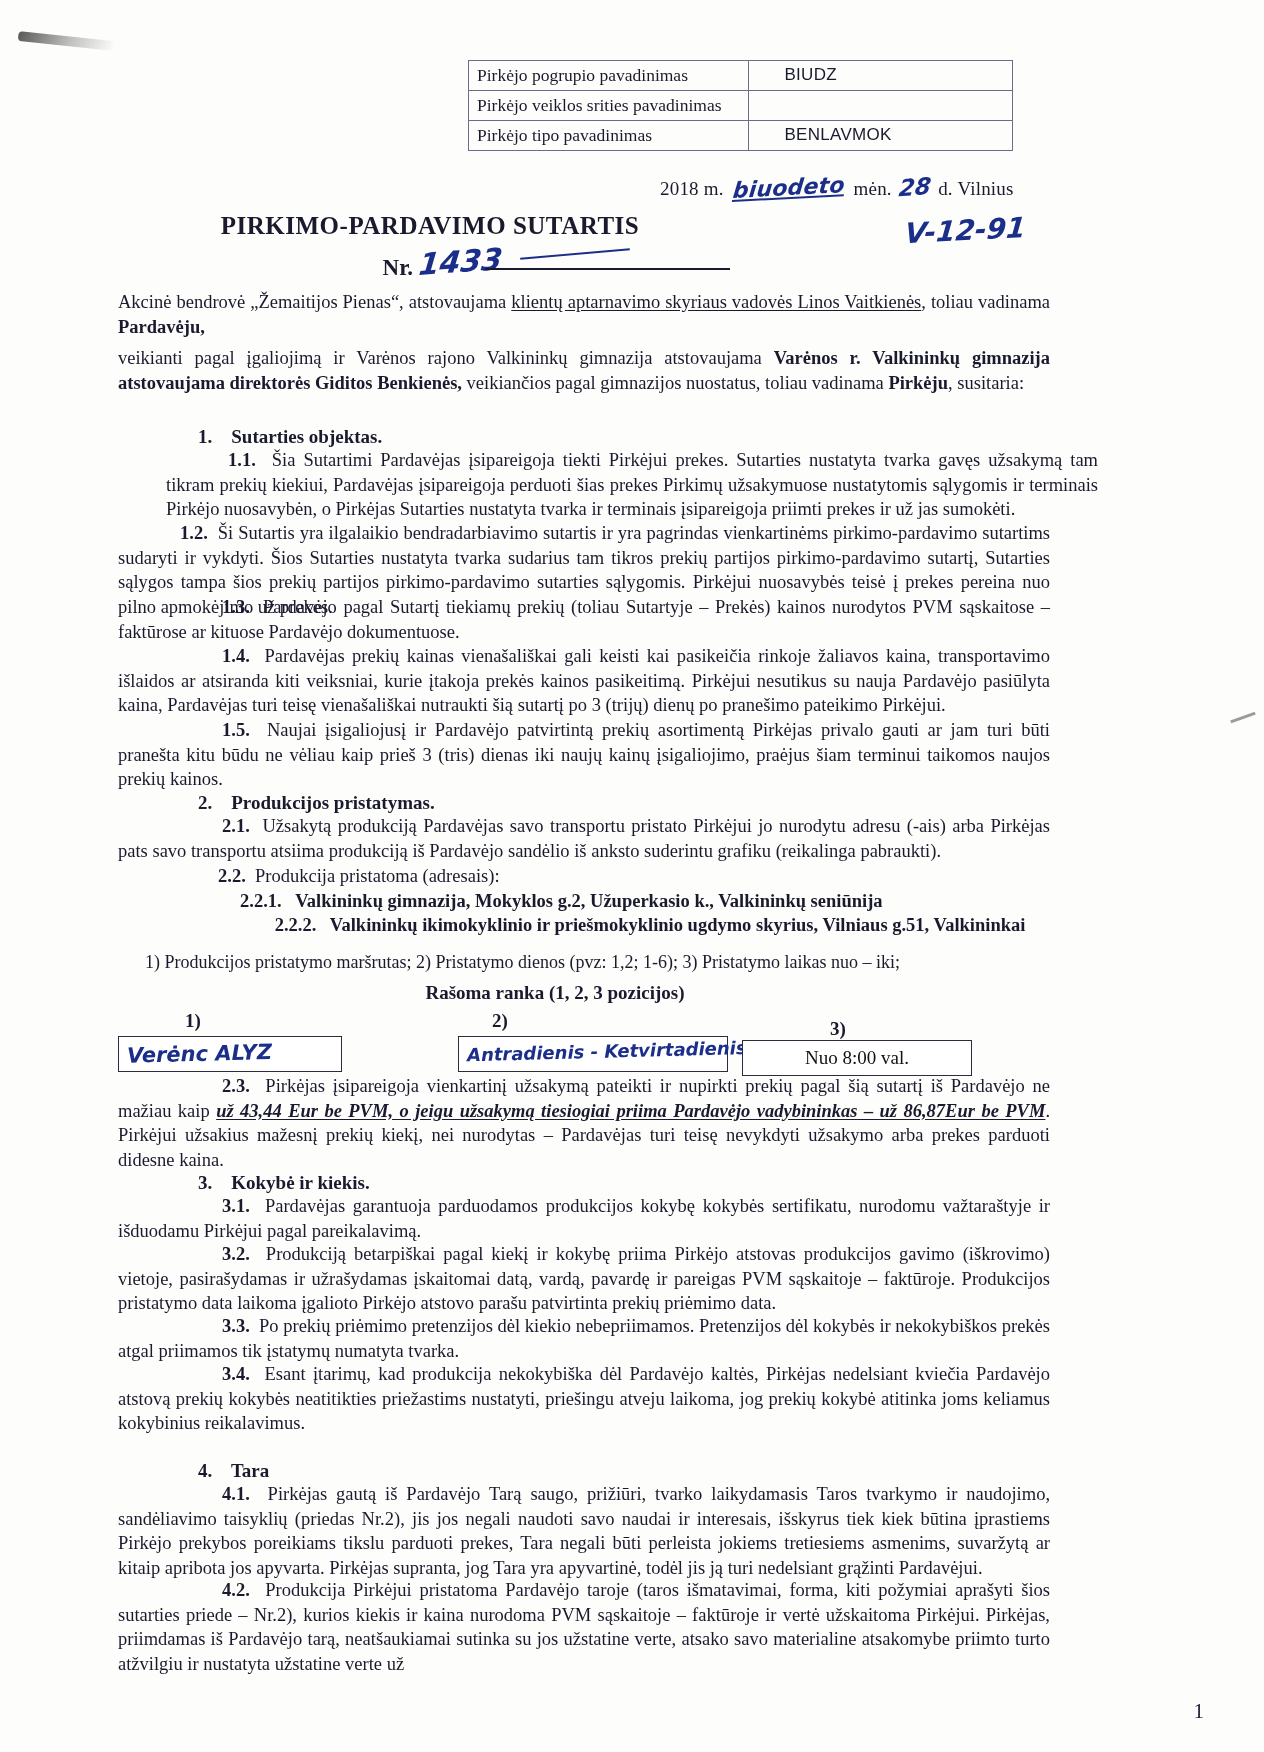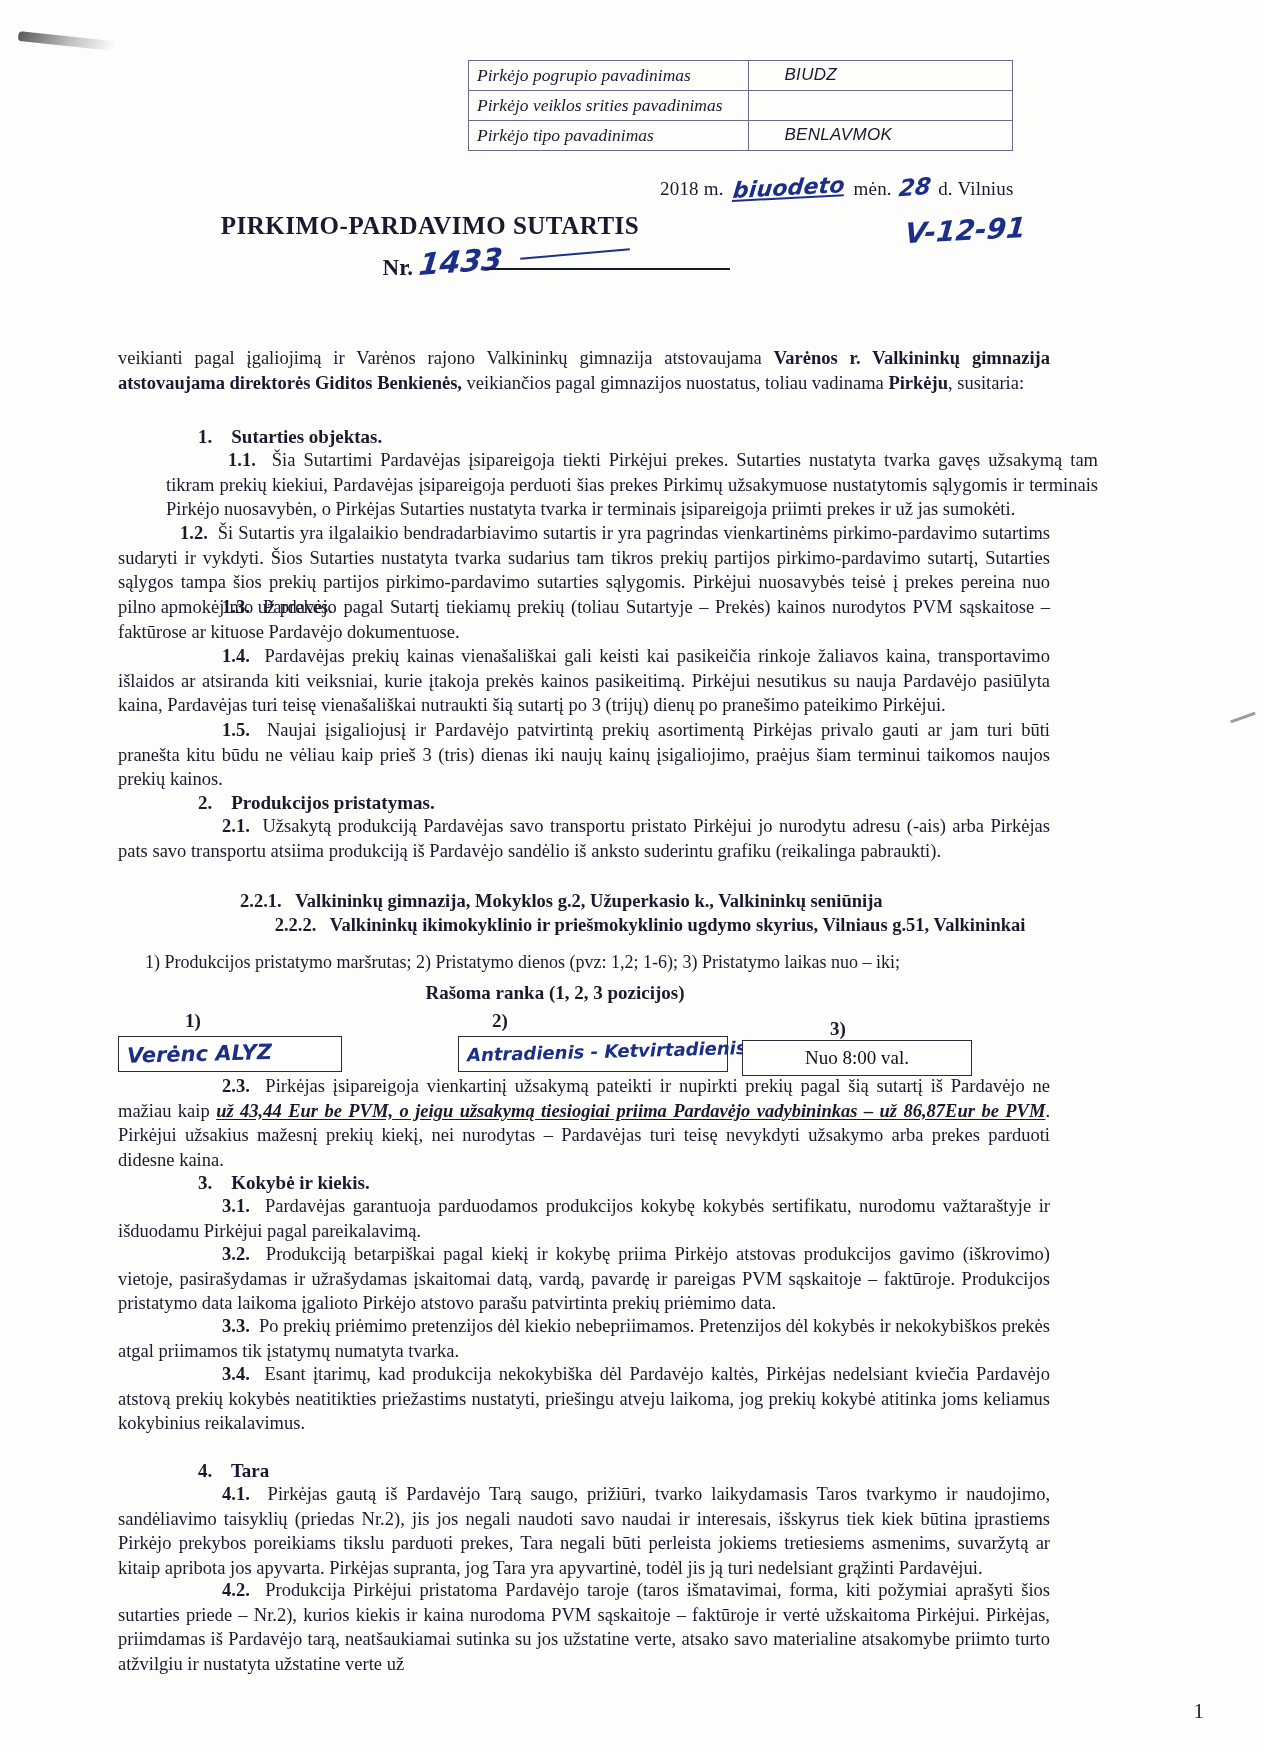--- a/index.html
+++ b/index.html
@@ -44,21 +44,20 @@
   }
 
   
   .hdr-table {
     position: absolute;
     left: 468px;
     top: 60px;
     width: 545px;
     border-collapse: collapse;
     font-size: 17.5px;
-    font-style: italic;
   }
   .hdr-table td {
     border: 1px solid #6b6b8a;
     padding: 3px 8px 4px 8px;
     height: 22px;
     line-height: 1.15;
     vertical-align: middle;
   }
   .hdr-table td.lbl { width: 300px; }
   .hdr-table td.val {
@@ -273,20 +272,23 @@
     <div class="doc-title">PIRKIMO-PARDAVIMO SUTARTIS</div>
     <div class="nr-row">
       <span>Nr.</span>
       <span class="nr-value">1433</span>
     </div>
   </div>
   <div class="nr-underline"></div>
   <div class="nr-strike"></div>
   <div class="reg-no hand">V-12-91</div>
 
+  <div class="p intro1">
+    <span>Akcinė bendrovė „Žemaitijos Pienas“, atstovaujama </span><span class="u">klientų aptarnavimo skyriaus vadovės Linos Vaitkienės</span><span>, toliau vadinama </span><b>Pardavėju,</b>
+  </div>
 
   <div class="p intro2">
     <span>veikianti pagal įgaliojimą ir Varėnos rajono Valkininkų gimnazija atstovaujama </span><b>Varėnos r. Valkininkų gimnazija  atstovaujama direktorės  Giditos Benkienės,</b><span> veikiančios pagal gimnazijos nuostatus,</span>
     <span>toliau vadinama </span><b>Pirkėju</b><span>, susitaria:</span>
   </div>
 
   <div class="sec-h" style="left:198px; top:426px;">
     <span>1.</span>&nbsp;&nbsp;&nbsp;
     <span>Sutarties objektas.</span>
   </div>
@@ -313,20 +315,23 @@
 
   <div class="sec-h" style="left:198px; top:792px;">
     <span>2.</span>&nbsp;&nbsp;&nbsp;
     <span>Produkcijos pristatymas.</span>
   </div>
 
   <div class="clause" style="left:118px; top:814px; width:932px; text-indent:104px;">
     <b>2.1.</b>&nbsp;&nbsp;<span>Užsakytą produkciją Pardavėjas savo transportu pristato Pirkėjui jo nurodytu adresu (-ais) arba Pirkėjas pats savo transportu atsiima produkciją iš Pardavėjo sandėlio iš anksto suderintu grafiku (reikalinga pabraukti).</span>
   </div>
 
+  <div class="clause" style="left:218px; top:864px; width:832px;">
+    <b>2.2.</b>&nbsp;&nbsp;<span>Produkcija pristatoma (adresais):</span>
+  </div>
 
   <div class="addr-list" style="left:240px; top:888px; width:820px;">
     <span>2.2.1.</span>&nbsp;&nbsp;
     <span>Valkininkų gimnazija, Mokyklos g.2, Užuperkasio k., Valkininkų seniūnija</span>
   </div>
   <div class="addr-list" style="left:240px; top:912px; width:820px;text-align:center;">
     <span>2.2.2.</span>&nbsp;&nbsp;
     <span>Valkininkų ikimokyklinio ir priešmokyklinio ugdymo skyrius, Vilniaus g.51, Valkininkai</span>
   </div>
 

